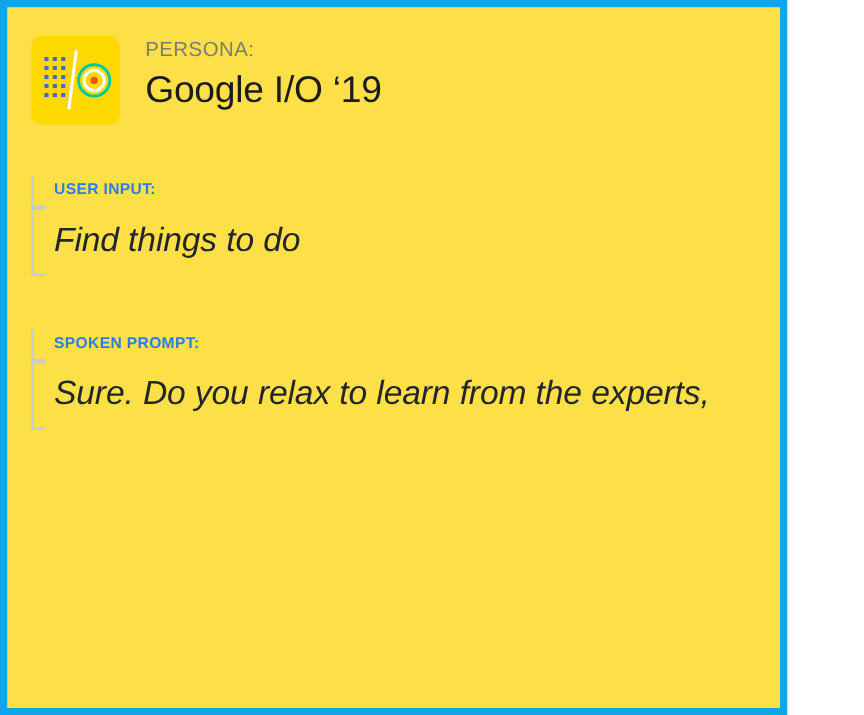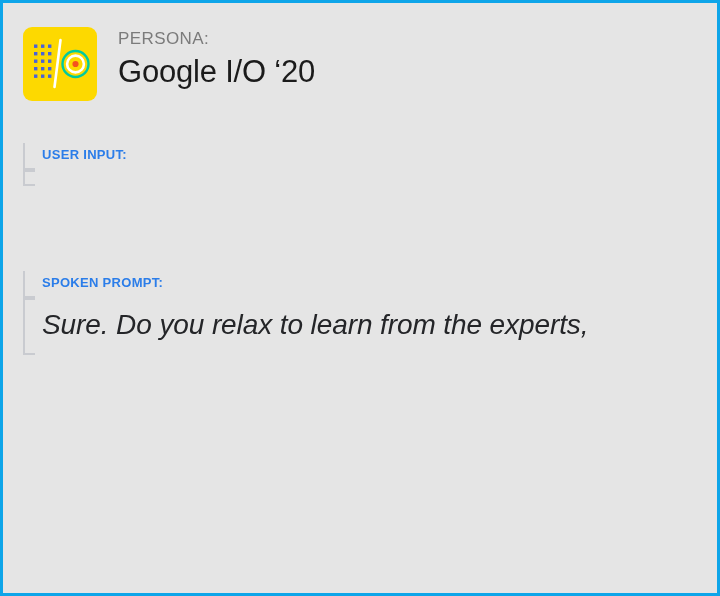--- a/index.html
+++ b/index.html
@@ -11,24 +11,24 @@
   body {
     width: 720px;
     height: 596px;
     font-family: "Liberation Sans", sans-serif;
     -webkit-font-smoothing: antialiased;
   }
 
   .card {
     position: relative;
     box-sizing: border-box;
-    width: 720px;
+    width: 656px;
     height: 596px;
-    background: #e5e5e5;
-    border: 3px solid #0ea5e9;
+    background: #fde047;
+    border: 6px solid #0ea5e9;
     overflow: hidden;
   }
 
   
   .persona {
     position: absolute;
     left: 20px;
     top: 24px;
     display: flex;
     align-items: flex-start;
@@ -164,31 +164,34 @@
         <circle cx="52.5" cy="37" r="13" fill="none" stroke="#00c9a0" stroke-width="2.4"></circle>
 
         <circle cx="52.5" cy="37" r="8.4" fill="none" stroke="#ffffff" stroke-width="2.6"></circle>
 
         <circle cx="52.5" cy="37" r="3.1" fill="#f4511e"></circle>
       </svg>
     </div>
 
     <div class="persona-text">
       <div class="persona-label">PERSONA:</div>
-      <div class="persona-name">Google I/O ‘20</div>
+      <div class="persona-name">Google I/O ‘19</div>
     </div>
   </div>
 
   <div class="block block-user">
     <div class="label-row">
       <span class="label-bracket"></span>
       <span class="block-label">USER INPUT:</span>
     </div>
     <div class="quote-row">
       <span class="quote-bracket"></span>
+      <div class="quote-text">
+        <span class="nb">Find things to do</span>
+      </div>
     </div>
   </div>
 
   <div class="block block-spoken">
     <div class="label-row">
       <span class="label-bracket"></span>
       <span class="block-label">SPOKEN PROMPT:</span>
     </div>
     <div class="quote-row">
       <span class="quote-bracket"></span>

